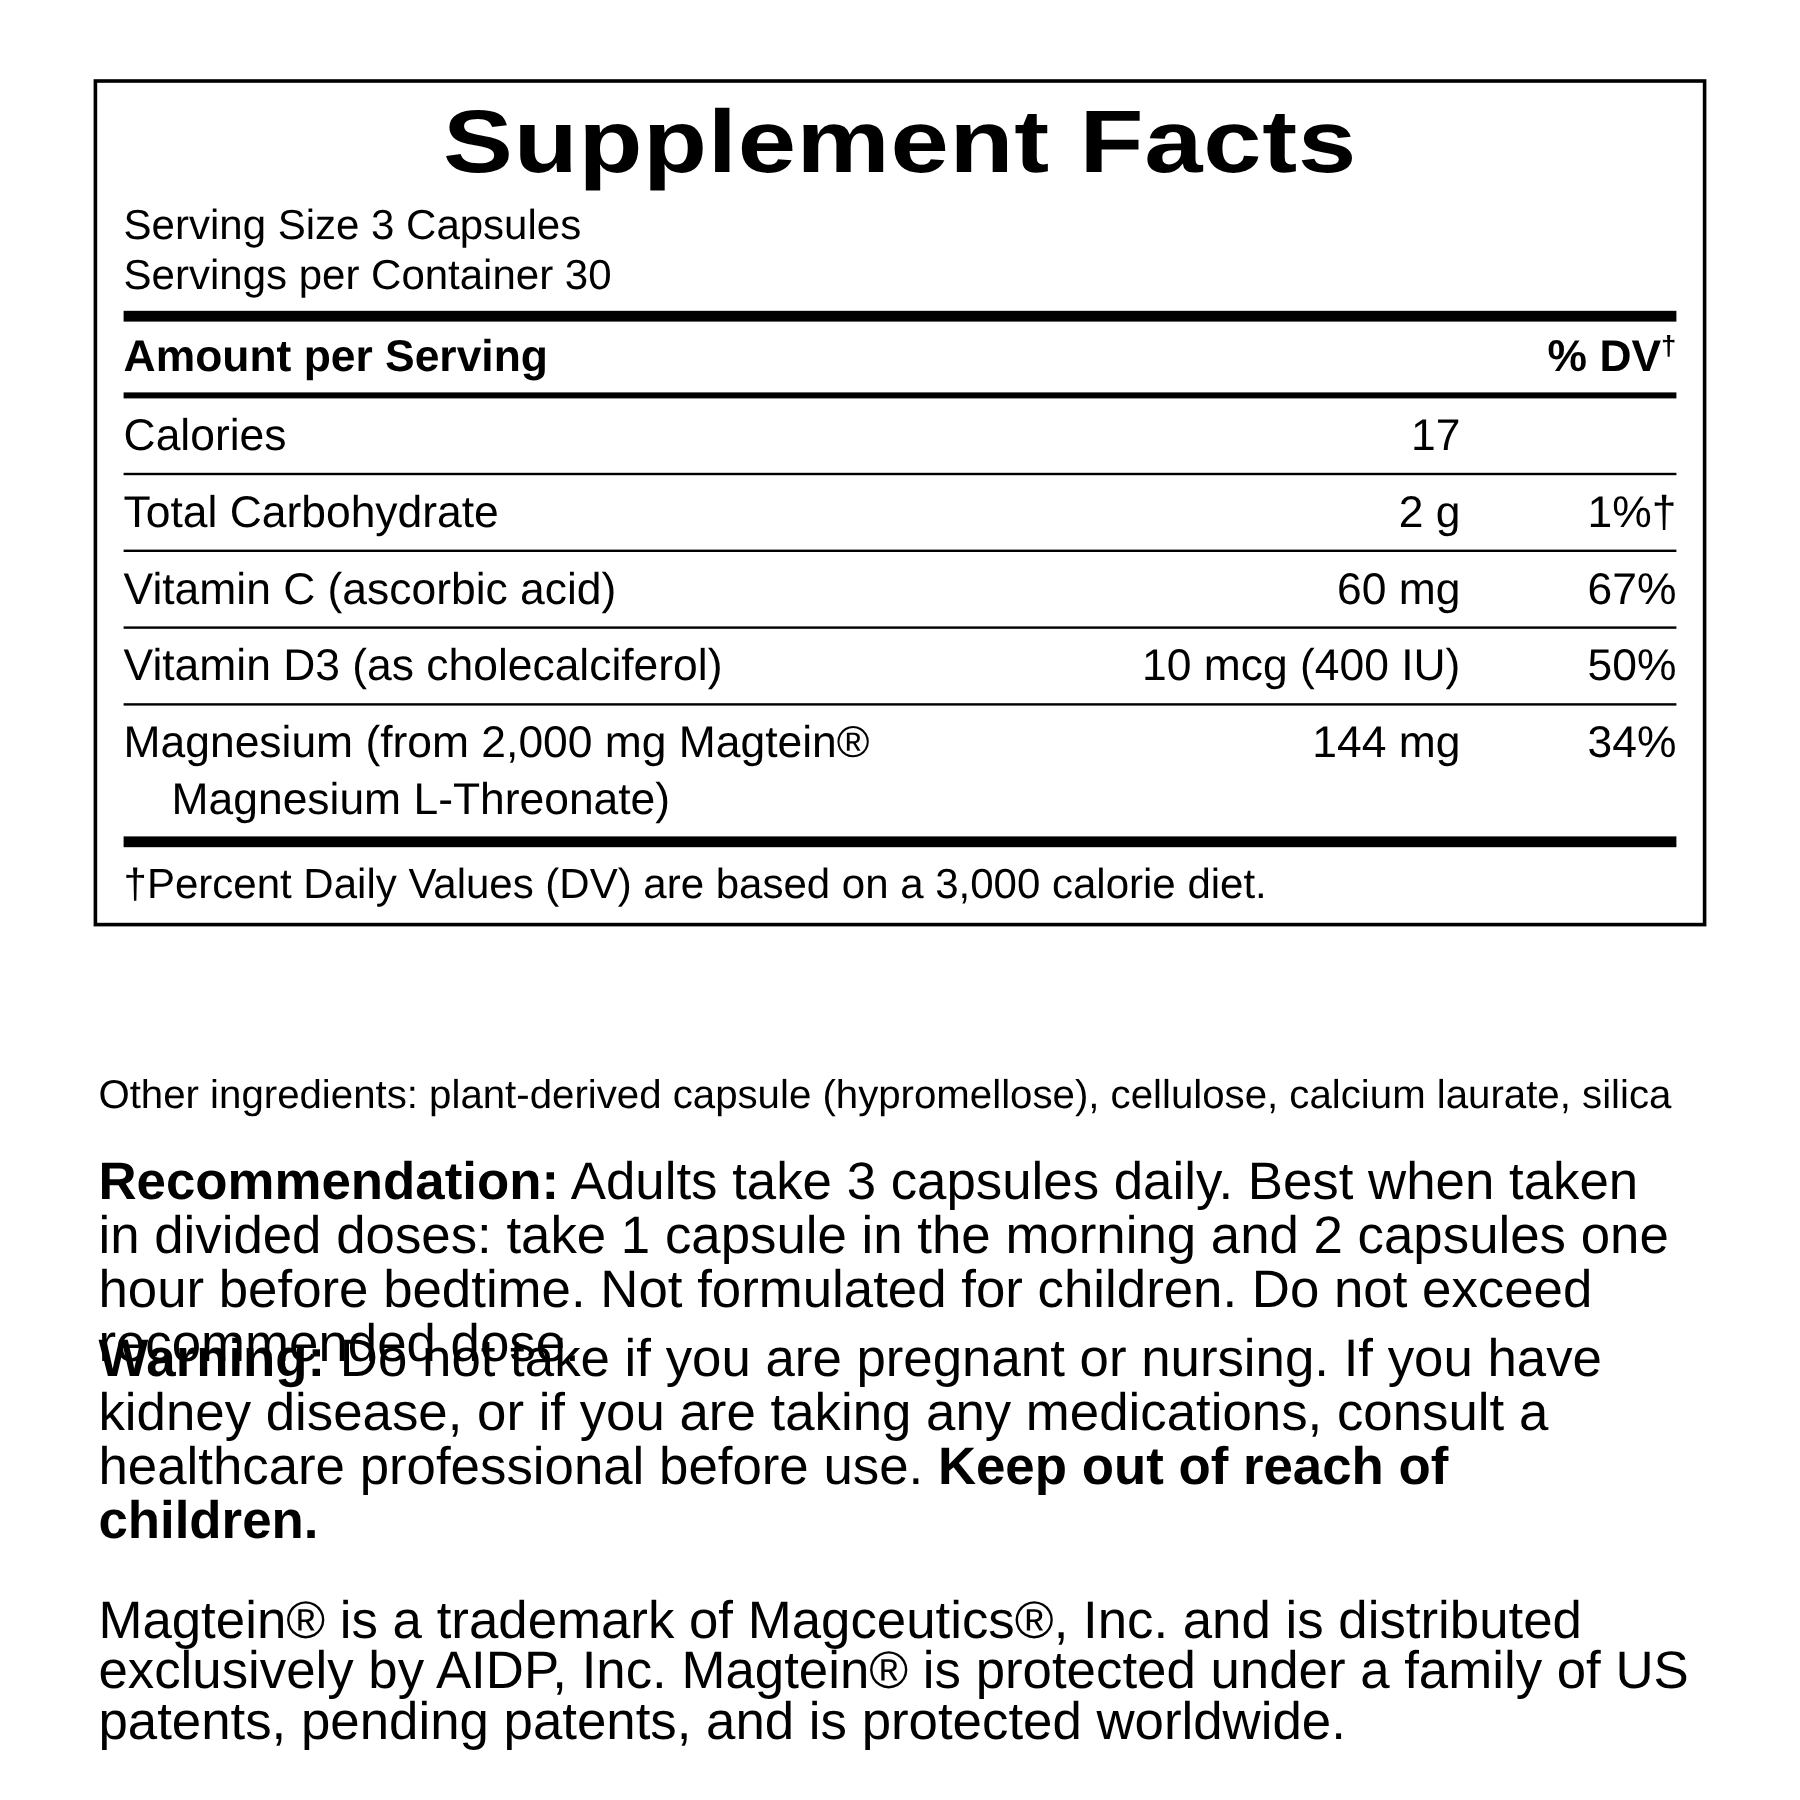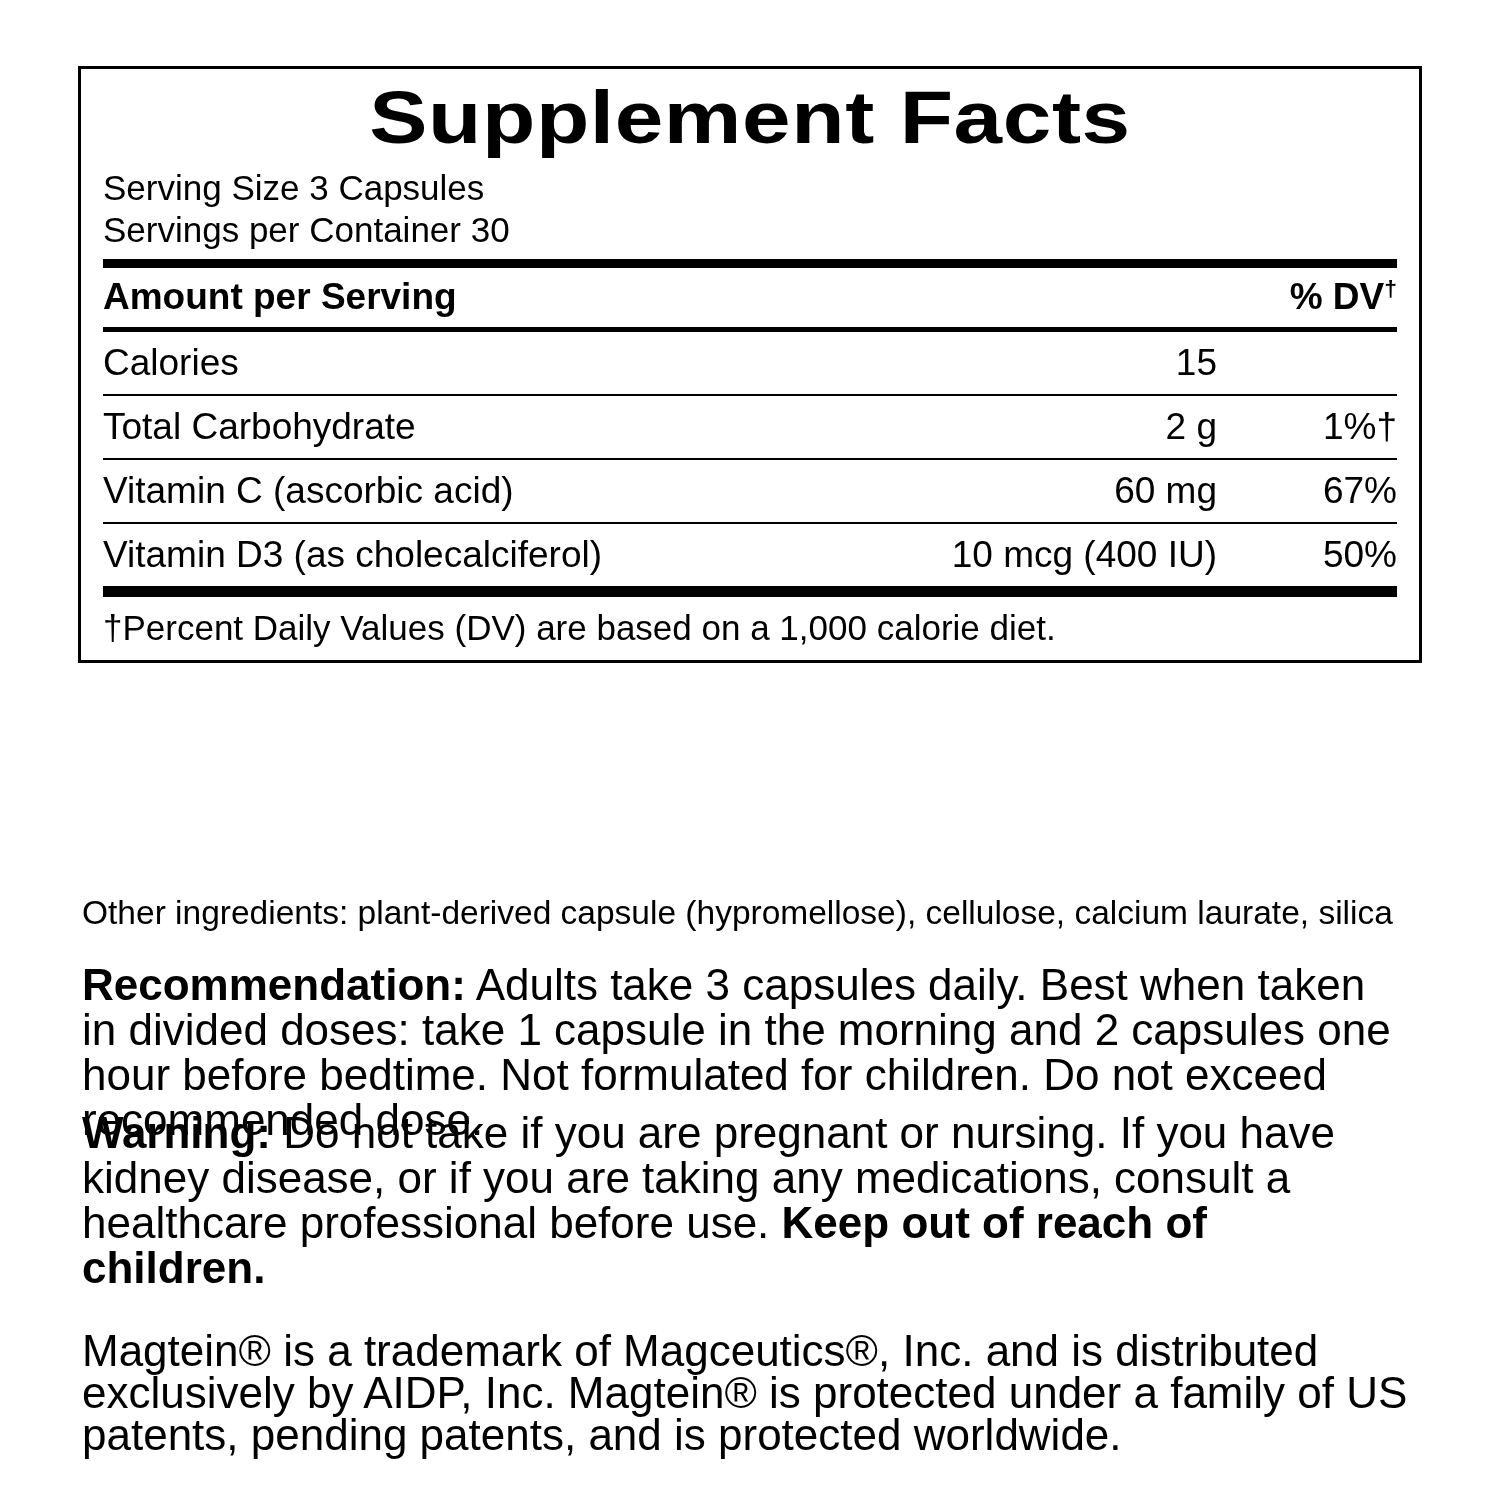--- a/index.html
+++ b/index.html
@@ -159,21 +159,21 @@
 
     <div class="sf-amount-row">
       <span>Amount per Serving</span>
       <span><span>% DV</span><span class="sup">†</span></span>
     </div>
 
     <div class="rule-med"></div>
 
     <div class="nutrient-row">
       <span class="nutrient-name">Calories</span>
-      <span class="nutrient-amount">15</span>
+      <span class="nutrient-amount">17</span>
       <span class="nutrient-dv"></span>
     </div>
     <div class="rule-thin"></div>
 
     <div class="nutrient-row">
       <span class="nutrient-name">Total Carbohydrate</span>
       <span class="nutrient-amount">2 g</span>
       <span class="nutrient-dv">1%†</span>
     </div>
     <div class="rule-thin"></div>
@@ -185,24 +185,32 @@
     </div>
     <div class="rule-thin"></div>
 
     <div class="nutrient-row">
       <span class="nutrient-name">Vitamin D3 (as cholecalciferol)</span>
       <span class="nutrient-amount">10 mcg (400 IU)</span>
       <span class="nutrient-dv">50%</span>
     </div>
     <div class="rule-thin"></div>
 
+    <div class="nutrient-row">
+      <span class="nutrient-name">
+        <span>Magnesium (from 2,000 mg Magtein®</span>
+        <span class="cont">Magnesium L-Threonate)</span>
+      </span>
+      <span class="nutrient-amount">144 mg</span>
+      <span class="nutrient-dv">34%</span>
+    </div>
 
     <div class="rule-thick"></div>
 
-    <div class="sf-footnote">†Percent Daily Values (DV) are based on a 1,000 calorie diet.</div>
+    <div class="sf-footnote">†Percent Daily Values (DV) are based on a 3,000 calorie diet.</div>
 
   </div>
 
   <div class="other-ing">Other ingredients: plant-derived capsule (hypromellose), cellulose, calcium laurate, silica</div>
 
   <div class="block" id="recommendation">
     <b>Recommendation:</b><span> Adults take 3 capsules daily. Best when taken in divided doses: take 1 capsule in the morning and 2 capsules one hour before bedtime. Not formulated for children. Do not exceed recommended dose.</span>
   </div>
 
   <div class="block" id="warning">

